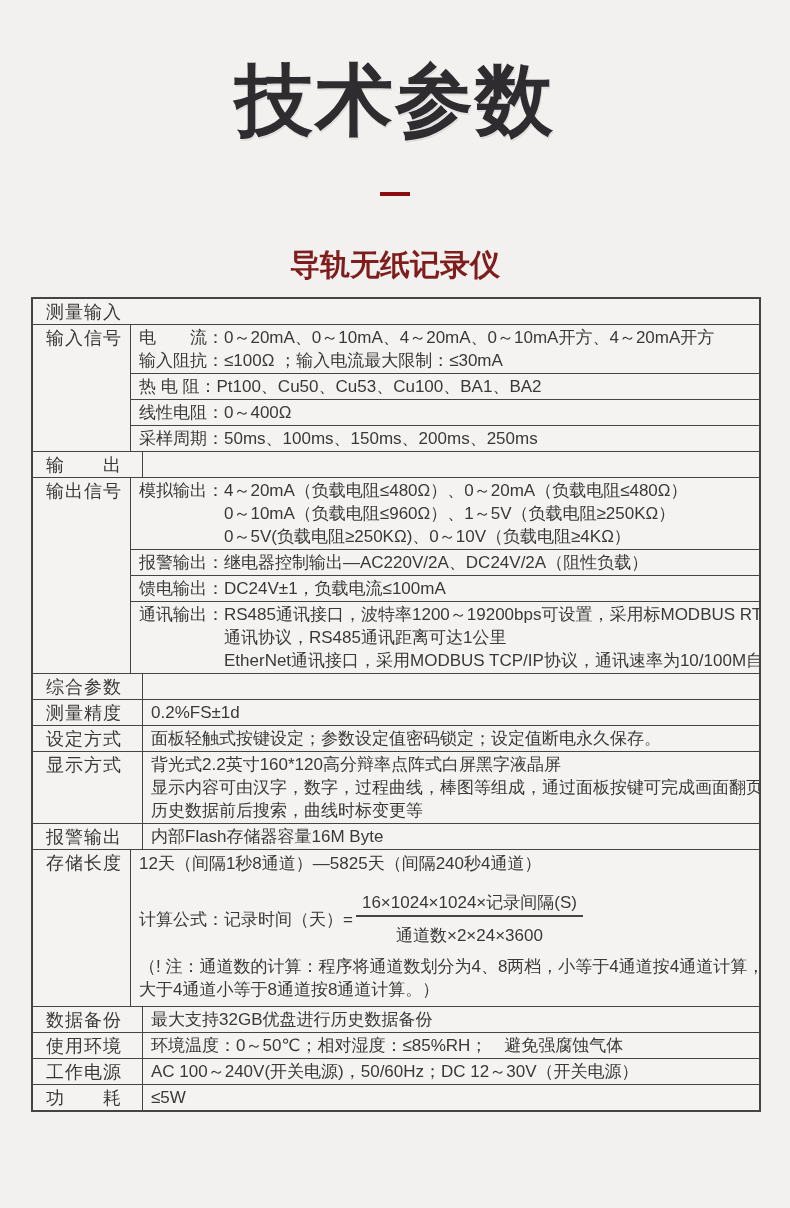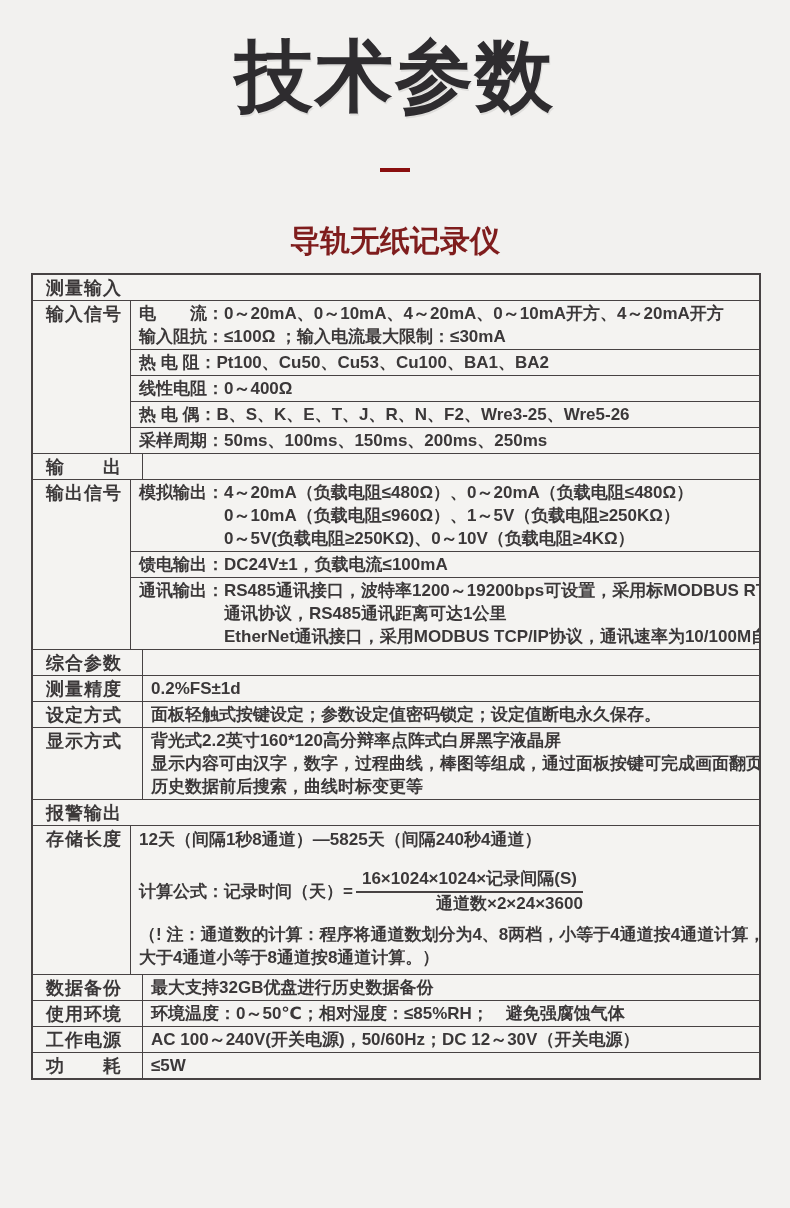--- a/index.html
+++ b/index.html
@@ -5,38 +5,38 @@
   html,body{margin:0;padding:0;}
   body{
     width:790px;height:1208px;
     background:#f2f1ef;
     font-family:"Liberation Sans","DejaVu Sans",sans-serif;
     color:#3b3839;
   }
   .page{width:790px;height:1208px;overflow:hidden;position:relative;}
 
   .title{
-    margin:0;padding-top:26px;
+    margin:0;padding-top:50px;
     text-align:center;
     font-size:78px;font-weight:900;line-height:100px;
     letter-spacing:2px;color:#2e2c2f;
     text-shadow:1px 2px 0 rgba(0,0,0,0.08);
   }
   .accent-dash{width:30px;height:4px;margin:42px auto 0;background:#8a0e0e;}
   .subtitle{
     margin:50px 0 0;text-align:center;
     font-size:30px;font-weight:bold;line-height:38px;color:#7f1d1d;
   }
 
   .spec-table{
     margin:13px 29px 0 31px;
     border:2px solid #474243;
     background:#f4f3f1;
   }
-  .row{display:flex;border-top:1.5px solid #474243;font-weight:bold;}
+  .row{display:flex;border-top:1.5px solid #474243;font-weight:normal;}
   .row:first-child{border-top:none;}
   .cell{box-sizing:border-box;}
   .cell.label{
     flex:0 0 97px;width:97px;
     padding:2px 2px 1px 13px;
     font-size:18px;line-height:22px;letter-spacing:1px;
     white-space:pre;
   }
   .section .cell.label{flex:1;width:auto;}
   .cell.value{
@@ -45,23 +45,23 @@
     font-size:17px;
   }
   .kv .cell.value{padding:1px 0;min-height:22px;margin-left:12px;}
   .line{line-height:21px;padding:1px 4px 1px 8px;white-space:pre;}
   .subrow{padding:1px 0;}
   .subrow + .subrow{border-top:1.5px solid #474243;}
 
   .formula .cell.value{padding:2px 0 5px;}
   .formula-wrap{display:flex;align-items:center;padding-left:8px;margin:17px 0 9px;}
   .formula-label{font-size:17px;line-height:23px;white-space:pre;}
-  .fraction{display:inline-flex;flex-direction:column;text-align:center;margin-left:3px;font-size:17px;align-items:flex-end;}
+  .fraction{display:inline-flex;flex-direction:column;text-align:center;margin-left:3px;font-size:17px;}
   .numer{line-height:21px;padding:0 6px 2px;border-bottom:2px solid #474243;}
-  .denom{line-height:21px;padding-top:0;}
+  .denom{line-height:21px;padding-top:8px;}
 </style>
 </head>
 <body>
 
 <div class="page">
   <h1 class="title">技术参数</h1>
   <div class="accent-dash" style="background: rgb(138, 14, 14);"></div>
   <h2 class="subtitle">导轨无纸记录仪</h2>
   <div class="spec-table">
       <div class="row section">
@@ -74,38 +74,38 @@
             <div class="line">电　　流：0～20mA、0～10mA、4～20mA、0～10mA开方、4～20mA开方</div>
             <div class="line">输入阻抗：≤100Ω ；输入电流最大限制：≤30mA</div>
           </div>
           <div class="subrow">
             <div class="line">热 电 阻：Pt100、Cu50、Cu53、Cu100、BA1、BA2</div>
           </div>
           <div class="subrow">
             <div class="line">线性电阻：0～400Ω</div>
           </div>
           <div class="subrow">
-            <div class="line">热 电 偶：B、S、K、E、T、J、R、N、F2、Wre3-25、Wre5-26</div>
-          </div>
-          <div class="subrow">
             <div class="line">采样周期：50ms、100ms、150ms、200ms、250ms</div>
           </div>
         </div>
       </div>
       <div class="row kv">
         <div class="cell label">输　　出</div>
         <div class="cell value"></div>
       </div>
       <div class="row group">
         <div class="cell label">输出信号</div>
         <div class="cell value">
           <div class="subrow">
             <div class="line">模拟输出：4～20mA（负载电阻≤480Ω）、0～20mA（负载电阻≤480Ω）</div>
             <div class="line">　　　　　0～10mA（负载电阻≤960Ω）、1～5V（负载电阻≥250KΩ）</div>
             <div class="line">　　　　　0～5V(负载电阻≥250KΩ)、0～10V（负载电阻≥4KΩ）</div>
+          </div>
+          <div class="subrow">
+            <div class="line">报警输出：继电器控制输出—AC220V/2A、DC24V/2A（阻性负载）</div>
           </div>
           <div class="subrow">
             <div class="line">馈电输出：DC24V±1，负载电流≤100mA</div>
           </div>
           <div class="subrow">
             <div class="line">通讯输出：RS485通讯接口，波特率1200～19200bps可设置，采用标MODBUS RTU</div>
             <div class="line">　　　　　通讯协议，RS485通讯距离可达1公里</div>
             <div class="line">　　　　　EtherNet通讯接口，采用MODBUS TCP/IP协议，通讯速率为10/100M自适应。</div>
           </div>
         </div>
@@ -129,20 +129,23 @@
       <div class="row kv">
         <div class="cell label">显示方式</div>
         <div class="cell value">
           <div class="line">背光式2.2英寸160*120高分辩率点阵式白屏黑字液晶屏</div>
           <div class="line">显示内容可由汉字，数字，过程曲线，棒图等组成，通过面板按键可完成画面翻页，</div>
           <div class="line">历史数据前后搜索，曲线时标变更等</div>
         </div>
       </div>
       <div class="row kv">
         <div class="cell label">报警输出</div>
+        <div class="cell value">
+          <div class="line">内部Flash存储器容量16M Byte</div>
+        </div>
       </div>
       <div class="row formula">
         <div class="cell label">存储长度</div>
         <div class="cell value">
           <div class="line">12天（间隔1秒8通道）—5825天（间隔240秒4通道）</div>
           <div class="formula-wrap">
             <div class="formula-label">计算公式：记录时间（天）=</div>
             <div class="fraction">
               <div class="numer">16×1024×1024×记录间隔(S)</div>
               <div class="denom">通道数×2×24×3600</div>

